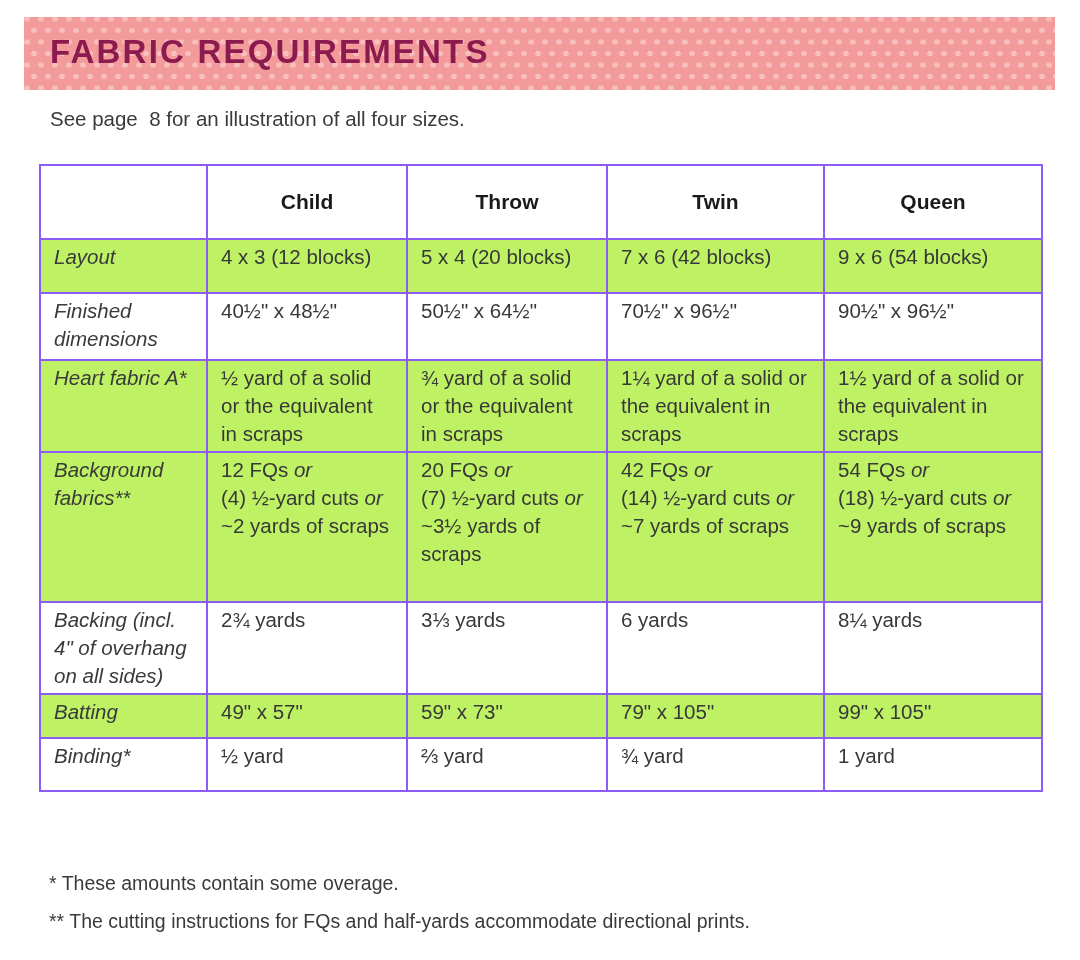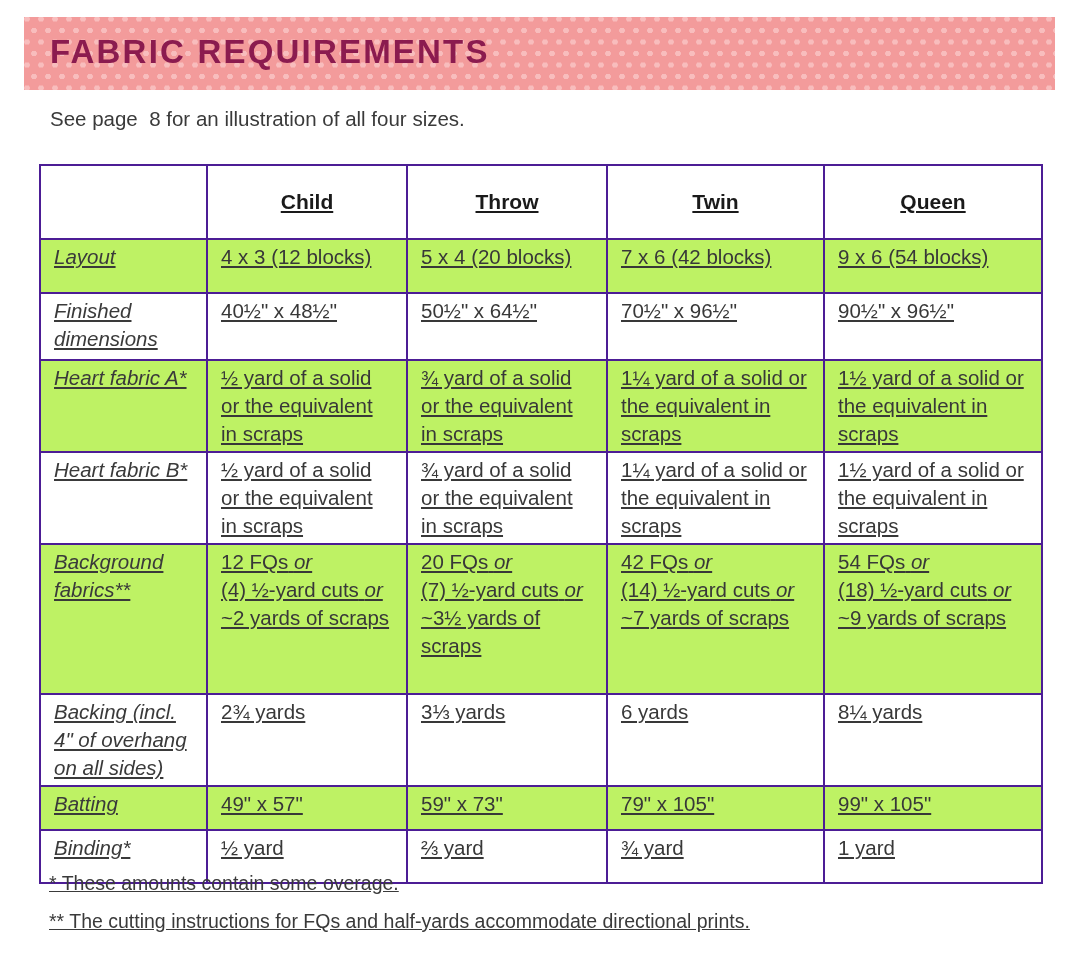--- a/index.html
+++ b/index.html
@@ -25,39 +25,38 @@
     position: absolute; left: 50px; top: 107px;
     font-size: 20.5px; color: #3a3a3a; white-space: pre;
   }
 
   table.req {
     position: absolute; left: 39px; top: 164px;
     border-collapse: collapse; table-layout: fixed;
     width: 1002px;
   }
   table.req td, table.req th {
-    border: 2px solid #4c1d95;
+    border: 2px solid #8b5cf6;
     vertical-align: top;
     padding: 0 0 0 13px;
     font-size: 20.5px; line-height: 28px;
     color: #383838; font-weight: normal; text-align: left;
     box-sizing: border-box;
-    text-decoration: underline;
   }
   table.req th {
     vertical-align: middle; text-align: center; padding: 0;
     font-weight: bold; color: #1a1a1a; font-size: 21px;
   }
   table.req tr.tint td { background: #bef264; }
   table.req td.label { font-style: italic; color: #3a3a3a; }
   table.req td { padding-top: 3px; }
   .it { font-style: italic; }
 
   .footnote {
-    position: absolute; left: 49px; font-size: 19.5px; color: #3a3a3a; white-space: nowrap; text-decoration: underline;
+    position: absolute; left: 49px; font-size: 19.5px; color: #3a3a3a; white-space: nowrap;
   }
 </style>
 </head>
 <body>
 
 <div class="banner">
   <div class="banner-title">FABRIC REQUIREMENTS</div>
 </div>
 
 <div class="intro">See page  8 for an illustration of all four sizes.</div>
@@ -96,27 +95,20 @@
   </tr>
 
   <tr class="tint" style="height:92px">
     <td class="label">Heart fabric A*</td>
     <td style="padding-right:14px">½ yard of a solid or the equivalent in scraps</td>
     <td style="padding-right:14px">¾ yard of a solid or the equivalent in scraps</td>
     <td style="padding-right:4px">1¼ yard of a solid or the equivalent in scraps</td>
     <td style="padding-right:4px">1½ yard of a solid or the equivalent in scraps</td>
   </tr>
 
-  <tr style="height:92px">
-    <td class="label">Heart fabric B*</td>
-    <td style="padding-right:14px">½ yard of a solid or the equivalent in scraps</td>
-    <td style="padding-right:14px">¾ yard of a solid or the equivalent in scraps</td>
-    <td style="padding-right:4px">1¼ yard of a solid or the equivalent in scraps</td>
-    <td style="padding-right:4px">1½ yard of a solid or the equivalent in scraps</td>
-  </tr>
 
   <tr class="tint" style="height:150px">
     <td class="label" style="padding-right:20px">Background fabrics**</td>
     <td style="padding-right:10px">
       <span>12 FQs</span> <span class="it">or</span><br>
       <span>(4) ½-yard cuts</span> <span class="it">or</span><br>
       <span>~2 yards of scraps</span>
     </td>
     <td style="padding-right:10px">
       <span>20 FQs</span> <span class="it">or</span><br>

